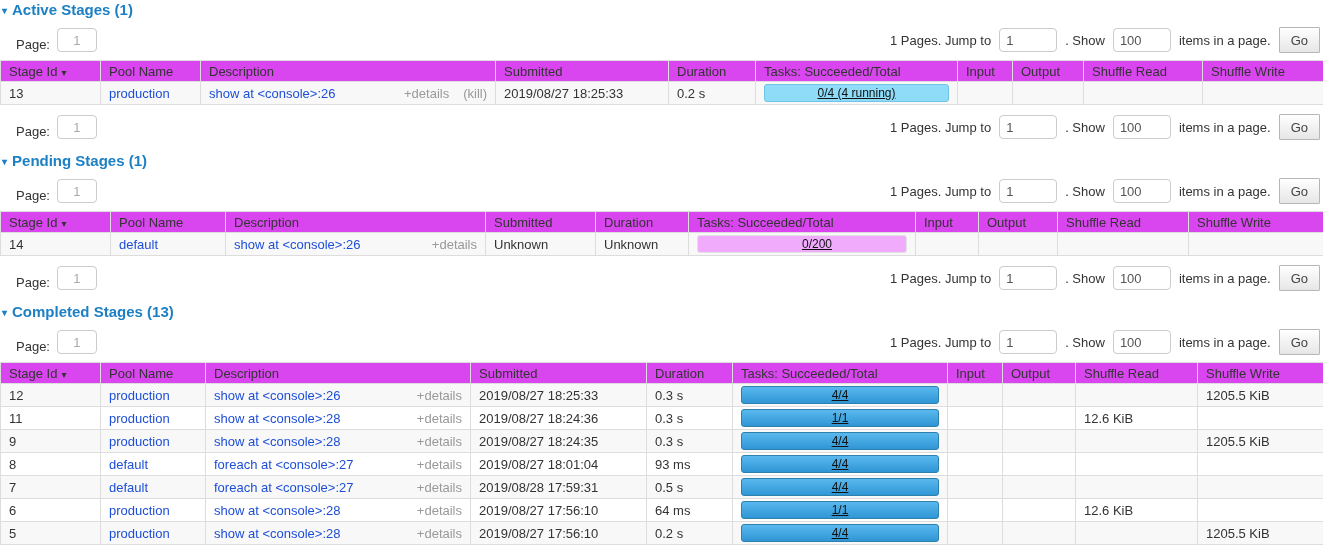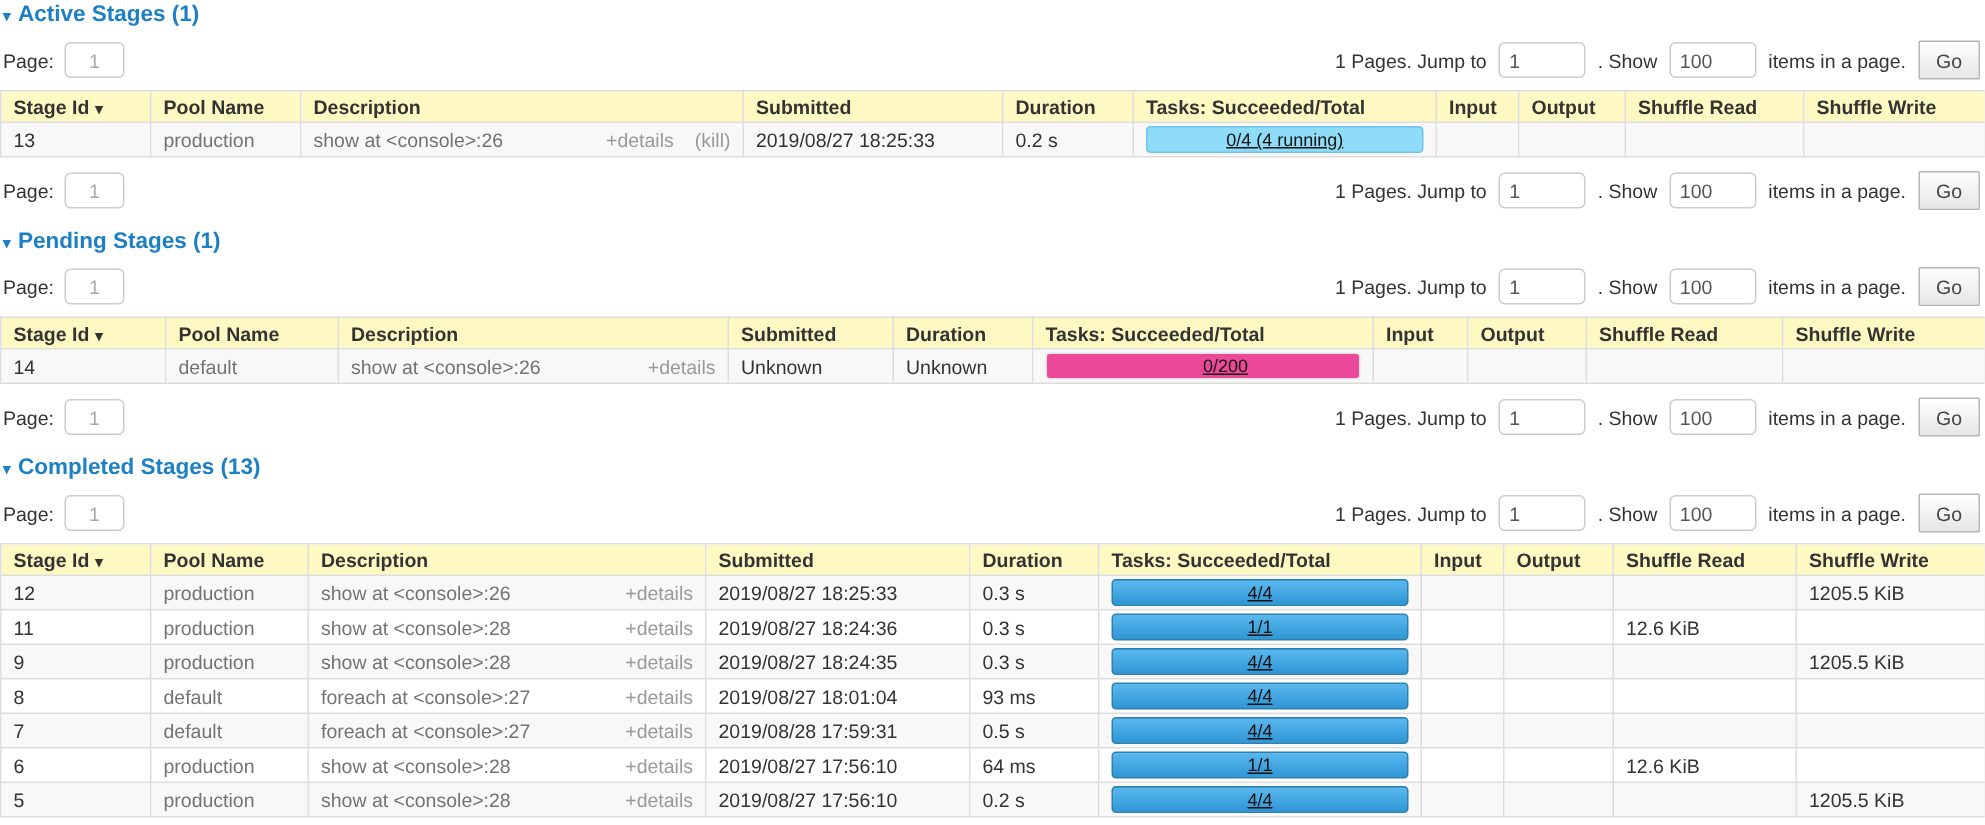--- a/index.html
+++ b/index.html
@@ -12,21 +12,21 @@
   .section-title {
     font-size: 15px; font-weight: bold; color: #1d80c4;
     margin: 12px 2px 0 2px; display: flex; align-items: center; cursor: pointer;
   }
   .section-title:first-child { margin-top: 1px; }
   .collapse-arrow { font-size: 10px; margin-right: 5px; position: relative; top: 1px; }
   .pager-row {
     display: flex; justify-content: space-between; align-items: center;
     margin: 9px 0 7px 0; color: #333;
   }
-  .pager-left { display: flex; align-items: center; gap: 7px; padding-left: 2px; }
+  .pager-left { display: flex; align-items: flex-end; gap: 7px; padding-left: 16px; }
   .pager-right { display: flex; align-items: center; gap: 8px; padding-right: 3px; }
   .text-input {
     height: 20px; border: 1px solid #ccc; border-radius: 4px;
     padding: 1px 6px; font-size: 13px; font-family: inherit; background: #fff;
     box-sizing: content-box;
   }
   .page-input { width: 26px; color: #aaa; text-align: center; }
   .jump-input, .show-input { width: 44px; color: #555; }
   .go-button {
     height: 26px; padding: 0 11px; border: 1px solid #b6b6b6; border-radius: 1px;
@@ -34,36 +34,36 @@
     font-size: 13px; font-family: inherit; cursor: pointer;
   }
   table {
     width: 100%; border-collapse: collapse; table-layout: fixed;
     font-size: 13px; margin-top: 4px;
   }
   th, td {
     border: 1px solid #dddddd; padding: 2px 8px; text-align: left;
     white-space: nowrap; overflow: hidden; vertical-align: middle;
   }
-  th { font-weight: bold; color: #333; height: 16px; background: #fef9c3; }
+  th { font-weight: normal; color: #333; height: 16px; background: #d946ef; }
   td { height: 17px; }
   tbody tr:nth-child(odd) td { background: #f8f8f8; }
   .sort-arrow { font-size: 10px; margin-left: 4px; }
-  a.link { color: #737373; text-decoration: none; cursor: pointer; }
+  a.link { color: #1d4ed8; text-decoration: none; cursor: pointer; }
   .muted { color: #999; }
   .desc-cell { display: flex; align-items: center; }
   .desc-link { flex: 1; overflow: hidden; }
   .desc-cell .muted { margin-left: 14px; cursor: pointer; }
   .task-bar {
     height: 16px; line-height: 16px; border-radius: 3px; text-align: center;
     font-size: 12px; color: #111; border: 1px solid transparent; text-decoration: underline;
   }
   .task-bar.done    { background: linear-gradient(#5ab8ee, #2f96d5); border-color: #2f80ad; }
   .task-bar.running { background: #8edcf8; border-color: #6fc4e8; }
-  .task-bar.pending { background: #ec4899; border-color: #e3e3e3; padding-left: 30px; }
+  .task-bar.pending { background: #f0abfc; border-color: #e3e3e3; padding-left: 30px; }
 </style>
 </head>
 <body>
 
 <div id="stages-page">
     <div class="section-title">
       <span class="collapse-arrow">▾</span>
       <span>Active Stages (1)</span>
     </div>
     <div class="pager-row">

